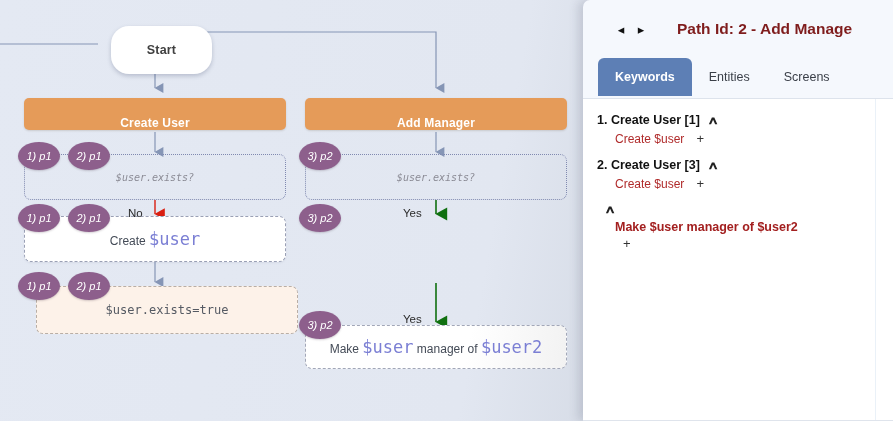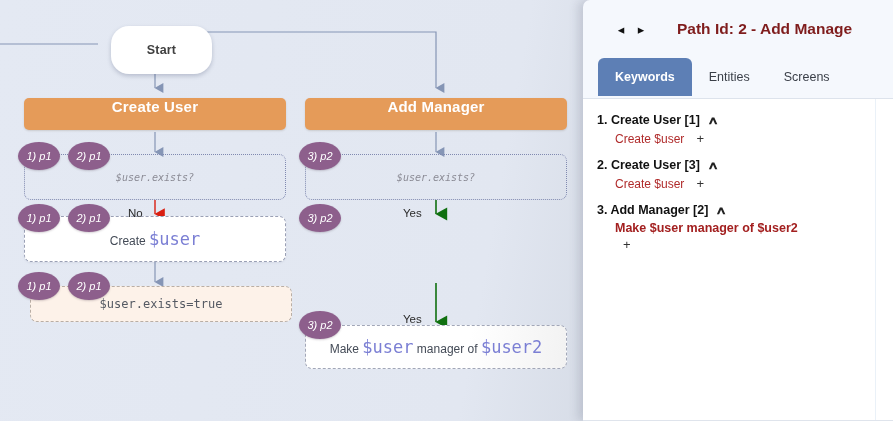--- a/index.html
+++ b/index.html
@@ -30,22 +30,22 @@
     font-size: 12.5px; font-weight: bold; color: #404040;
     letter-spacing: .2px;
     z-index: 4;
   }
 
   .grp-header {
     position: absolute;
     height: 32px;
     background: #e59b59;
     border-radius: 5px;
-    display: flex; align-items: flex-start; justify-content: center;
-    color: #ffffff; font-size: 15px; font-weight: bold;
+    display: flex; align-items: flex-end; justify-content: center;
+    color: #ffffff; font-size: 12px; font-weight: bold;
     letter-spacing: .2px;
     box-shadow: 0 1px 2px rgba(90,70,50,.18);
     z-index: 3;
   }
 
   .node {
     position: absolute;
     border: 1.4px dashed #8b93b8;
     border-radius: 7px;
     display: flex; flex-direction: column;
@@ -263,21 +263,21 @@
   <div class="node node-white" style="left:24px; top:216px; width:262px; height:46px;">
     <span class="line">Create <span class="var">$user</span></span>
   </div>
   <div class="badge" style="left:18px; top:204px;">
     <span>1) p1</span>
   </div>
   <div class="badge" style="left:68px; top:204px;">
     <span>2) p1</span>
   </div>
 
-  <div class="node node-cream" style="left:30px; top:286px; width:262px; height:36px;">
+  <div class="node node-cream" style="left:36px; top:286px; width:262px; height:48px;">
     <span class="line">$user.exists=true</span>
   </div>
   <div class="badge" style="left:18px; top:272px;">
     <span>1) p1</span>
   </div>
   <div class="badge" style="left:68px; top:272px;">
     <span>2) p1</span>
   </div>
 
   <div class="grp-header" style="left:305px; top:98px; width:262px;">
@@ -350,21 +350,20 @@
         <span class="caret">∧</span>
       </div>
       <div class="kw-item">
         <span>Create $user</span>
         <span class="plus">+</span>
       </div>
     </div>
 
     <div class="kw-group g3">
       <div class="kw-head">
-        <span>3. Add Manager [2]</span>
         <span class="caret">∧</span>
       </div>
       <div class="kw-item strong">
         <span>Make $user manager of $user2</span>
       </div>
       <div class="kw-plus-row">+</div>
     </div>
 
   </div>
 </div>

